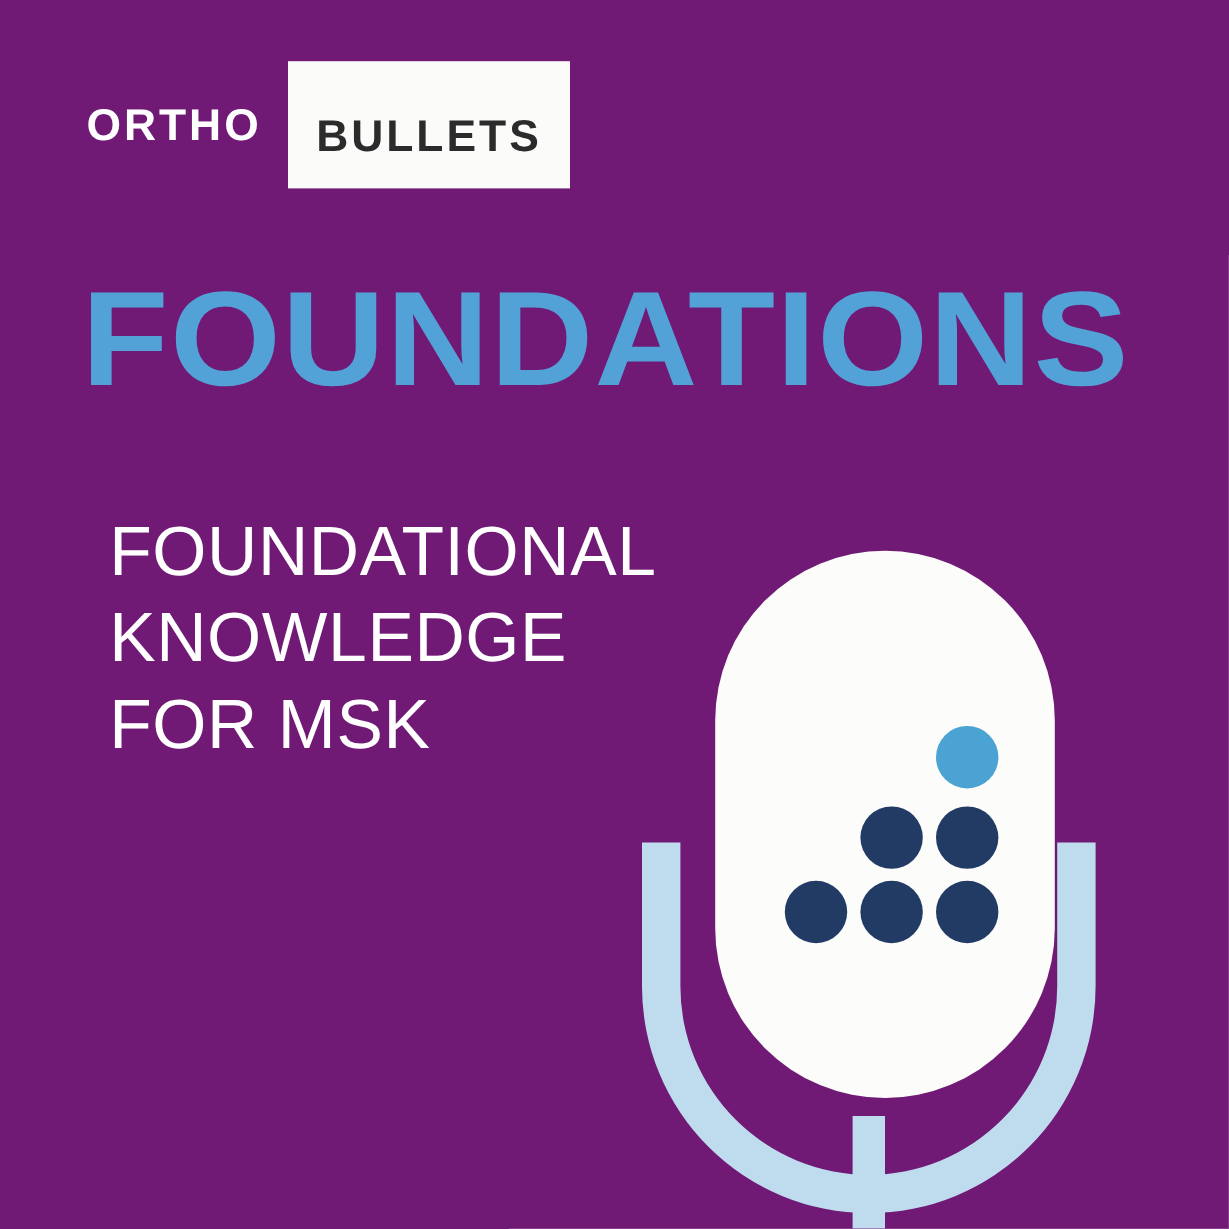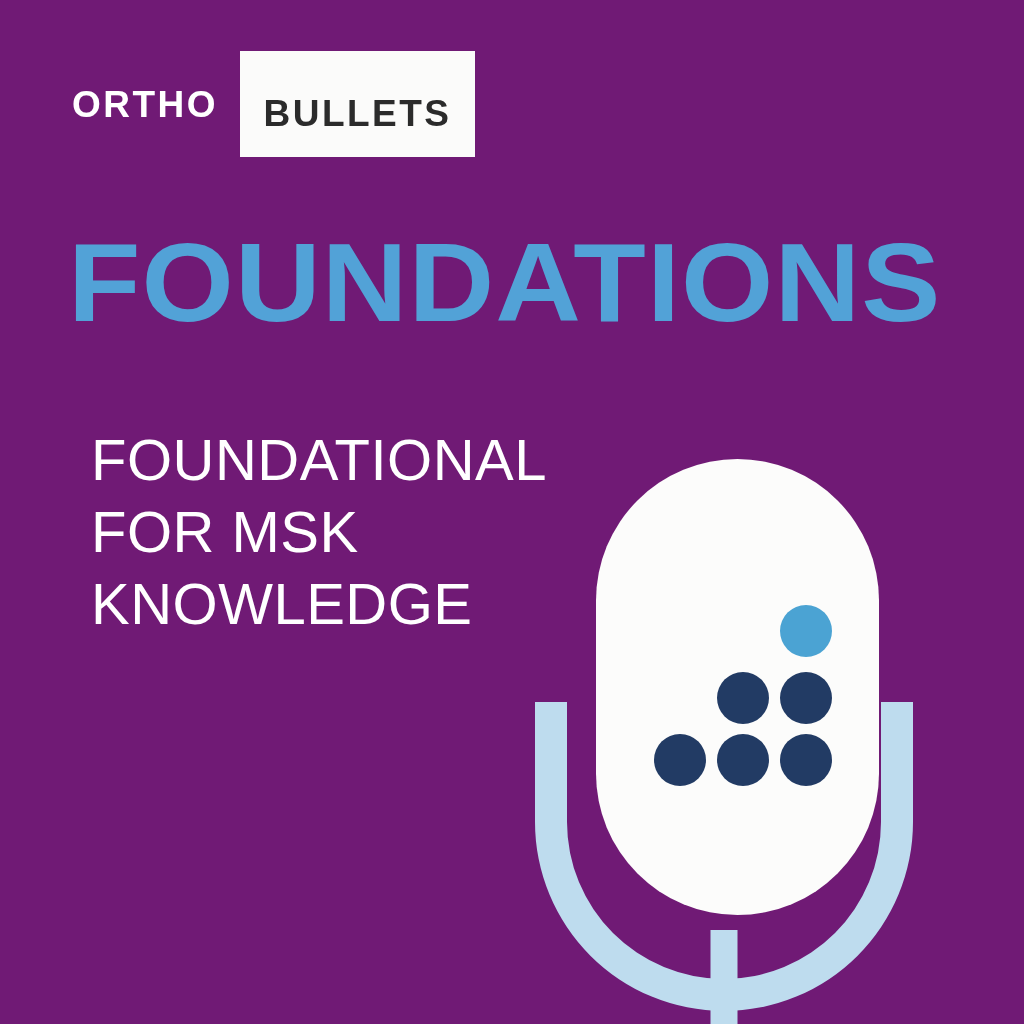--- a/index.html
+++ b/index.html
@@ -126,22 +126,22 @@
     <span id="brand-ortho">ORTHO</span>
     <div id="brand-bullets-box">
       <span id="brand-bullets">BULLETS</span>
     </div>
   </div>
 
   <div id="show-title">FOUNDATIONS</div>
 
   <div id="tagline">
     <div class="tagline-line">FOUNDATIONAL</div>
+    <div class="tagline-line">KNOWLEDGE</div>
     <div class="tagline-line">FOR MSK</div>
-    <div class="tagline-line">KNOWLEDGE</div>
   </div>
 
   <div id="microphone-art">
     <svg viewBox="0 0 524 594" xmlns="http://www.w3.org/2000/svg">
 
       <path d="M 35 272
                L 67 272
                L 67 392
                A 157 157 0 0 0 381 392
                L 381 272

